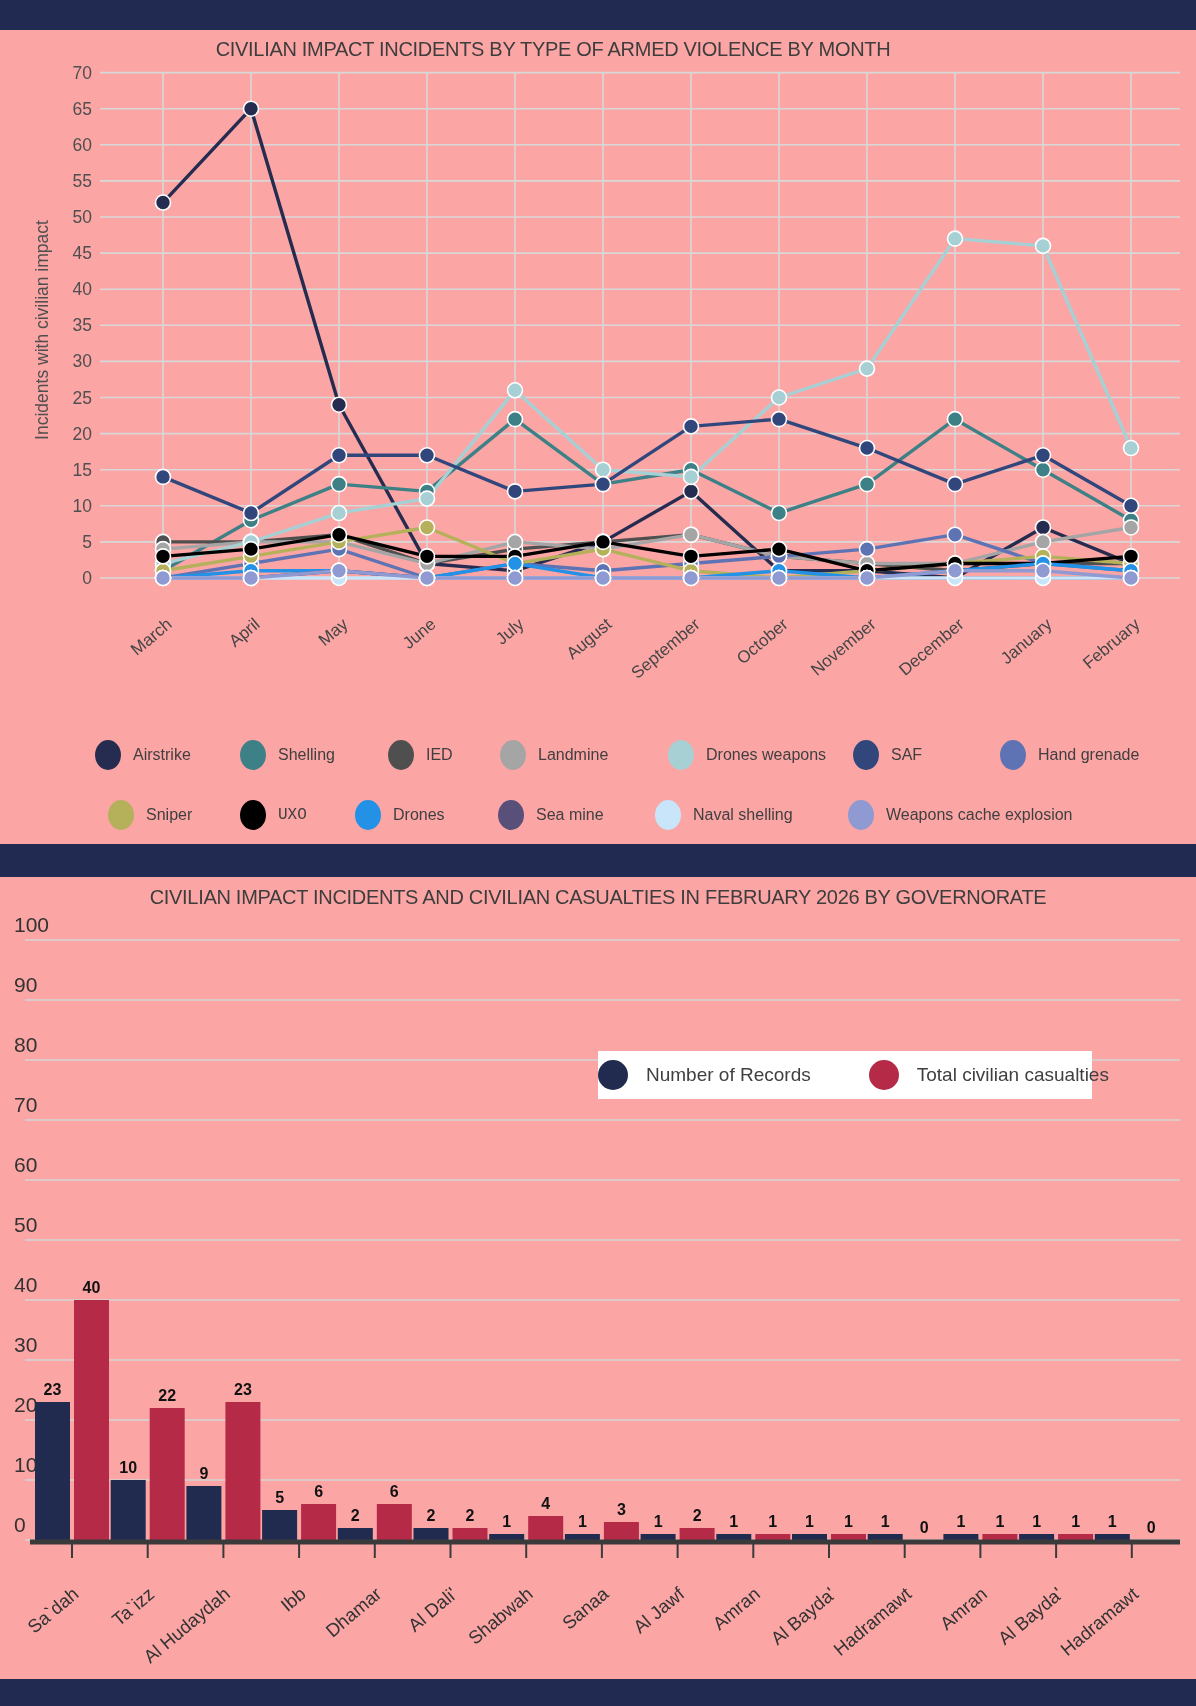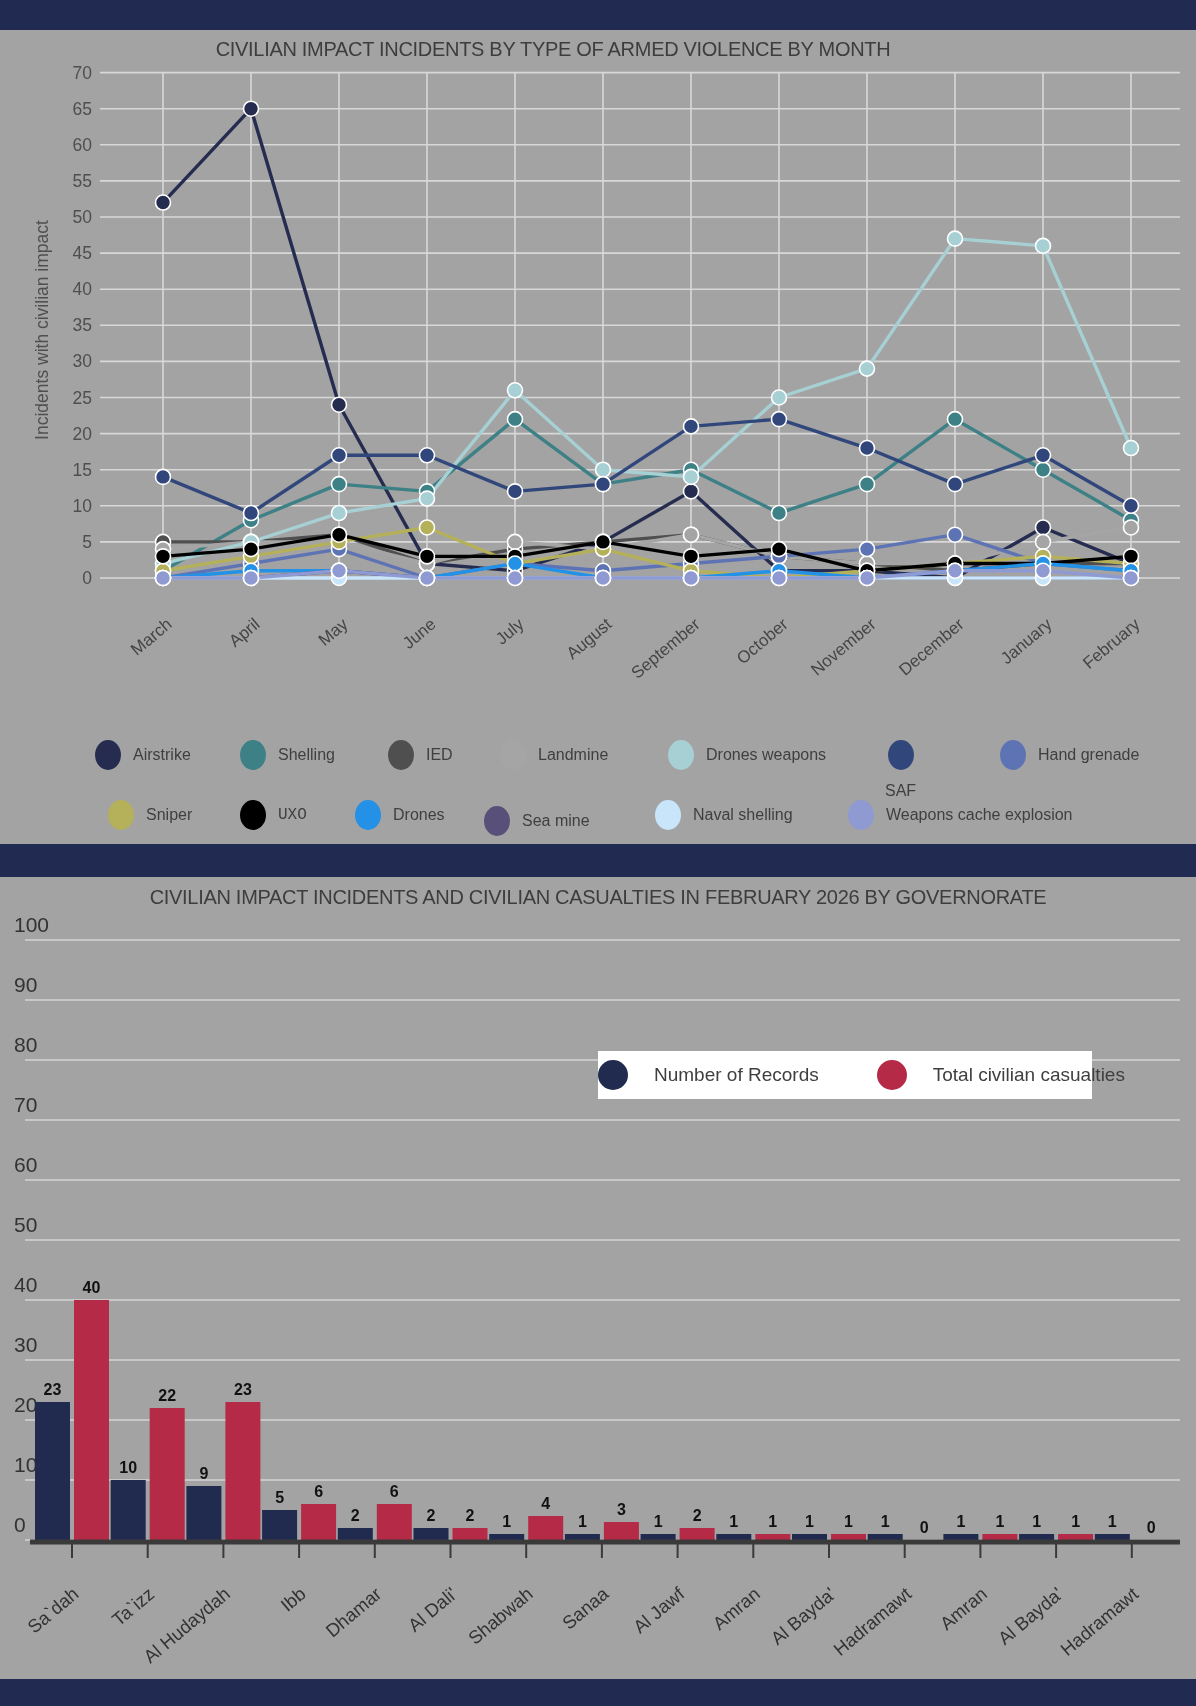--- a/index.html
+++ b/index.html
@@ -1,35 +1,35 @@
 <!DOCTYPE html>
 <html><head>
 <meta charset="utf-8">
 <style>
   html,body{margin:0;padding:0;background:#ffffff;font-family:"Liberation Sans",sans-serif;}
-  #page{position:relative;width:1196px;height:1706px;background:#a3a3a3;overflow:hidden;}
+  #page{position:relative;width:1196px;height:1706px;background:#fca5a5;overflow:hidden;}
   .navy-band{position:absolute;left:0;width:1196px;background:#212b52;}
   #band-top{top:0;height:30px;}
   #band-mid{top:844px;height:33px;}
   #band-bottom{top:1679px;height:27px;}
   .chart-title{position:absolute;color:#3d3d3d;font-size:20px;letter-spacing:-0.3px;white-space:nowrap;text-align:center;}
   #line-title{top:38px;left:0;width:1106px;}
   #bar-title{top:886px;left:0;width:1196px;}
   svg{position:absolute;left:0;}
   #svg-line{top:30px;}
   #svg-bar{top:878px;}
   .legend-row{position:absolute;left:0;width:1196px;height:34px;}
   #legend-row-1{top:740px;}
   #legend-row-2{top:800px;}
   .legend-item{position:absolute;display:flex;align-items:center;gap:12px;}
   .legend-dot{width:26px;height:30px;border-radius:50%;flex:0 0 auto;}
   .legend-label{font-size:16px;color:#3f3f3f;white-space:nowrap;}
   #bar-legend{position:absolute;top:1051px;left:598px;width:494px;height:48px;background:#ffffff;display:flex;align-items:center;}
   #bar-legend .legend-dot{width:30px;height:30px;}
-  #bar-legend .legend-label{font-size:19px;color:#3f3f3f;margin-left:26px;}
+  #bar-legend .legend-label{font-size:19px;color:#3f3f3f;margin-left:18px;}
   #bar-legend .pair{display:flex;align-items:center;}
 </style>
 </head>
 <body>
 
 <div id="page">
   <div id="band-top" class="navy-band"></div>
 
   <div id="line-title" class="chart-title">CIVILIAN IMPACT INCIDENTS BY TYPE OF ARMED VIOLENCE BY MONTH</div>
   <svg id="svg-line" width="1196" height="710" viewBox="0 0 1196 710">
@@ -273,21 +273,21 @@
         <span class="legend-label">IED</span>
       </div>
       <div class="legend-item" style="left: 500px;">
         <span class="legend-dot" style="background: rgb(165, 165, 165);"></span>
         <span class="legend-label">Landmine</span>
       </div>
       <div class="legend-item" style="left: 668px;">
         <span class="legend-dot" style="background: rgb(167, 208, 212);"></span>
         <span class="legend-label">Drones weapons</span>
       </div>
-      <div class="legend-item" style="left: 885px; flex-direction: column;">
+      <div class="legend-item" style="left: 853px;">
         <span class="legend-dot" style="background: rgb(49, 71, 124);"></span>
         <span class="legend-label">SAF</span>
       </div>
       <div class="legend-item" style="left: 1000px;">
         <span class="legend-dot" style="background: rgb(94, 115, 180);"></span>
         <span class="legend-label">Hand grenade</span>
       </div>
     </div>
   <div id="legend-row-2" class="legend-row">
       <div class="legend-item" style="left: 108px;">
@@ -295,21 +295,21 @@
         <span class="legend-label">Sniper</span>
       </div>
       <div class="legend-item" style="left: 240px; font-family: Liberation Mono, monospace;">
         <span class="legend-dot" style="background: rgb(0, 0, 0);"></span>
         <span class="legend-label">UXO</span>
       </div>
       <div class="legend-item" style="left: 355px;">
         <span class="legend-dot" style="background: rgb(35, 145, 230);"></span>
         <span class="legend-label">Drones</span>
       </div>
-      <div class="legend-item" style="left: 484px; margin-top: 6px;">
+      <div class="legend-item" style="left: 498px;">
         <span class="legend-dot" style="background: rgb(88, 80, 121);"></span>
         <span class="legend-label">Sea mine</span>
       </div>
       <div class="legend-item" style="left: 655px;">
         <span class="legend-dot" style="background: rgb(201, 229, 250);"></span>
         <span class="legend-label">Naval shelling</span>
       </div>
       <div class="legend-item" style="left: 848px;">
         <span class="legend-dot" style="background: rgb(143, 154, 210);"></span>
         <span class="legend-label">Weapons cache explosion</span>

